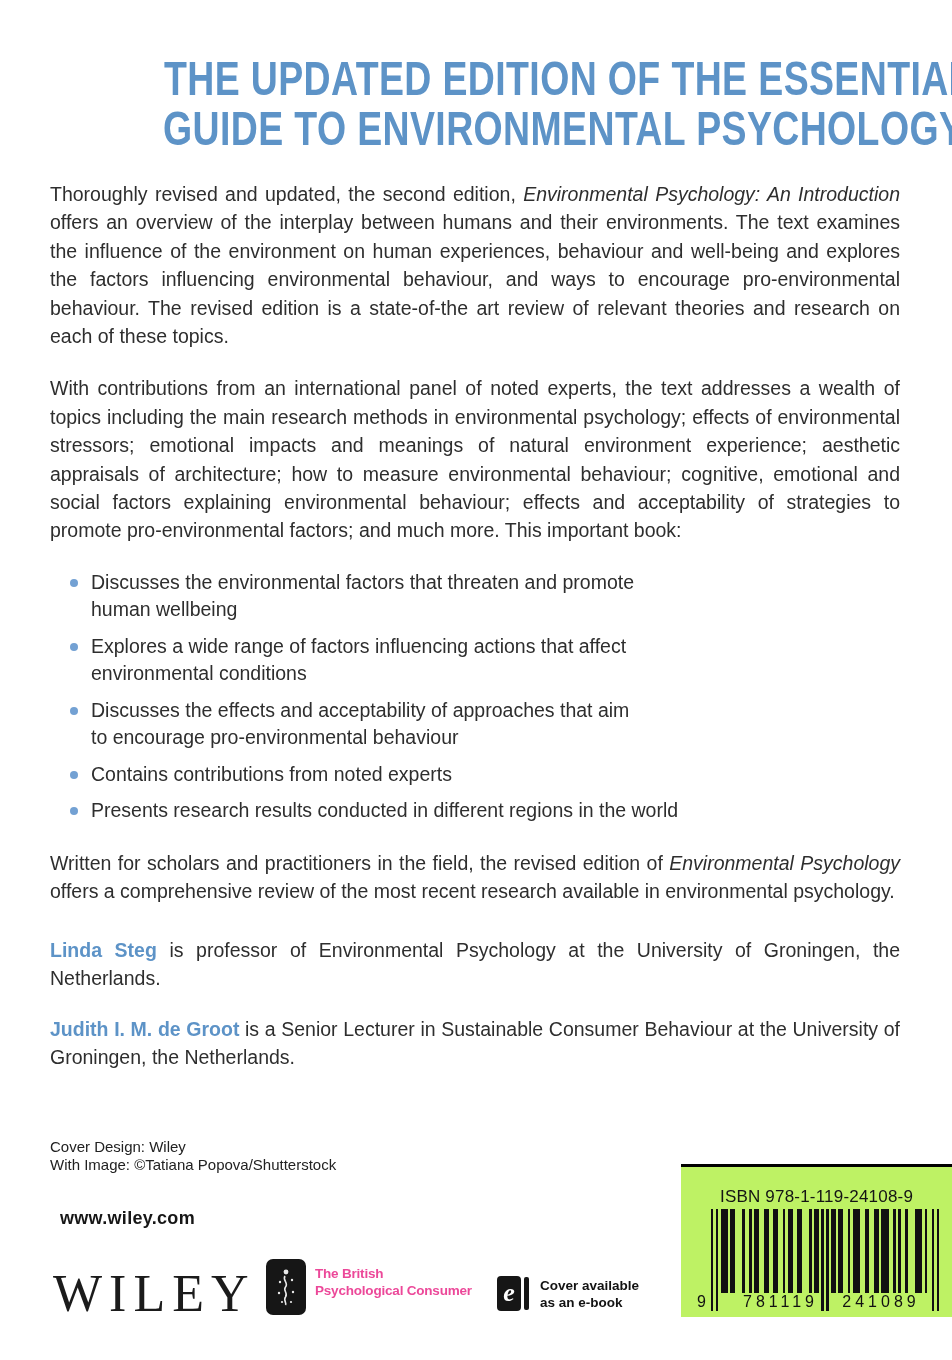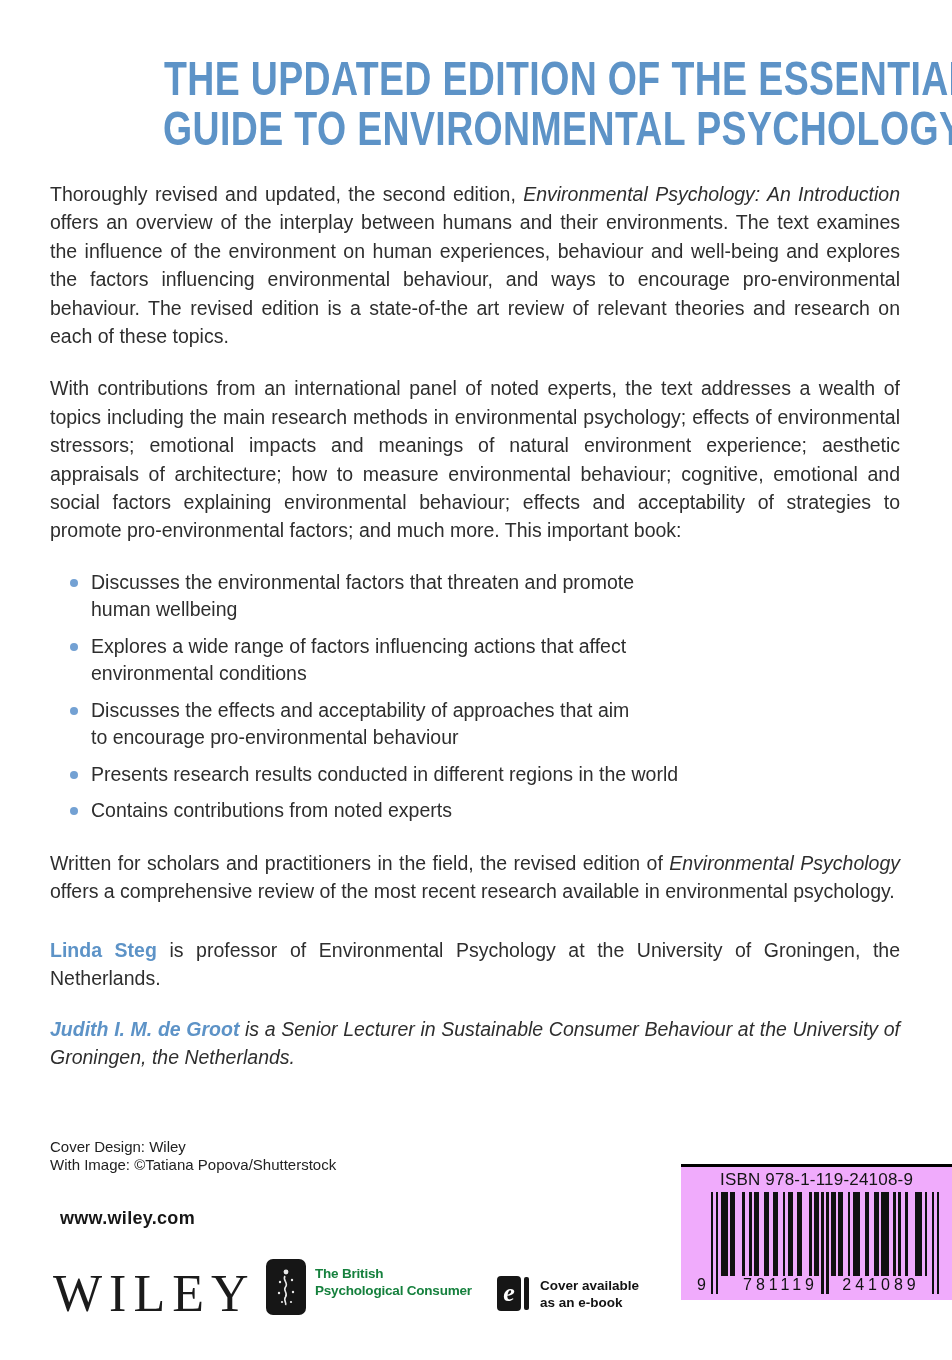--- a/index.html
+++ b/index.html
@@ -45,21 +45,21 @@
     margin:0 0 9px;
     font-size:19.5px;line-height:27.5px;
   }
   .highlights .dot{
     flex:none;width:8px;height:8px;border-radius:50%;
     background:#73a1d3;margin:10px 13px 0 0;
   }
   .highlights .btext{white-space:pre-line;}
 
   .author-para{margin-top:30px;}
-  .author-para + .author-para{margin-top:22px;font-style:italic;}
+  .author-para + .author-para{margin-top:22px;}
 
   
   .credits{
     position:absolute;left:50px;top:1138px;
     font-size:15px;line-height:18px;color:#222222;
   }
   .website{
     position:absolute;left:60px;top:1208px;
     font-size:18px;letter-spacing:0.3px;color:#161616;font-weight:600;
   }
@@ -69,21 +69,21 @@
     font-size:52px;line-height:40px;font-weight:normal;
     letter-spacing:7px;color:#1b1b1b;
   }
   .bps{position:absolute;left:266px;top:1259px;display:flex;align-items:flex-start;}
   .bps-box{
     flex:none;width:40px;height:56px;background:#161616;border-radius:7px;
     display:flex;align-items:center;justify-content:center;
   }
   .bps-text{
     margin-left:9px;padding-top:7px;
-    font-size:13.5px;line-height:16.5px;font-weight:bold;color:#15803d;
+    font-size:13.5px;line-height:16.5px;font-weight:bold;color:#ec4899;
     letter-spacing:-0.2px;
   }
   .ebook{position:absolute;left:497px;top:1276px;display:flex;align-items:flex-start;}
   .ebook-icon{flex:none;position:relative;width:32px;height:35px;}
   .ebook-icon .book{
     position:absolute;left:0;top:0;width:24px;height:35px;
     background:#161616;border-radius:4px;
     display:flex;align-items:center;justify-content:center;
   }
   .ebook-icon .book span{
@@ -96,22 +96,22 @@
     background:#161616;border-radius:2px;
   }
   .ebook-text{
     margin-left:11px;padding-top:1px;
     font-size:13.5px;line-height:17px;font-weight:bold;color:#121212;
   }
 
   
   .barcode-block{
     position:absolute;left:681px;top:1164px;width:271px;
-    border-top:3px solid #000000;background:#f0abfc;
-    padding-top:3px;
+    border-top:3px solid #000000;background:#bef264;
+    padding-top:20px;
   }
   .isbn-label{
     text-align:center;font-size:17px;line-height:19px;
     color:#141414;letter-spacing:0.2px;
   }
   .barcode-wrap{position:relative;width:244px;height:108px;margin:3px auto 0;}
   .barcode-wrap svg{position:absolute;left:0;top:0;}
   .bc-num{
     position:absolute;top:84px;
     font-size:16px;line-height:18px;color:#111111;
@@ -151,26 +151,26 @@
         </li>
 
         <li>
           <span class="dot"></span>
           <span class="btext">Discusses the effects and acceptability of approaches that aim
 to encourage pro-environmental behaviour</span>
         </li>
 
         <li>
           <span class="dot"></span>
+          <span class="btext">Contains contributions from noted experts</span>
+        </li>
+
+        <li>
+          <span class="dot"></span>
           <span class="btext">Presents research results conducted in different regions in the world</span>
-        </li>
-
-        <li>
-          <span class="dot"></span>
-          <span class="btext">Contains contributions from noted experts</span>
         </li>
       </ul>
 
     <p class="para"><span>Written for scholars and practitioners in the field, the revised edition of </span><span class="i">Environmental Psychology</span><span> offers a comprehensive review of the most recent research available in environmental psychology.</span></p>
 
     <p class="para author-para"><span class="b blue">Linda Steg</span><span> is professor of Environmental Psychology at the University of Groningen, the Netherlands.</span></p>
 
     <p class="para author-para"><span class="b blue">Judith I. M. de Groot</span><span> is a Senior Lecturer in Sustainable Consumer Behaviour at the University of Groningen, the Netherlands.</span></p>
   </div>
 

